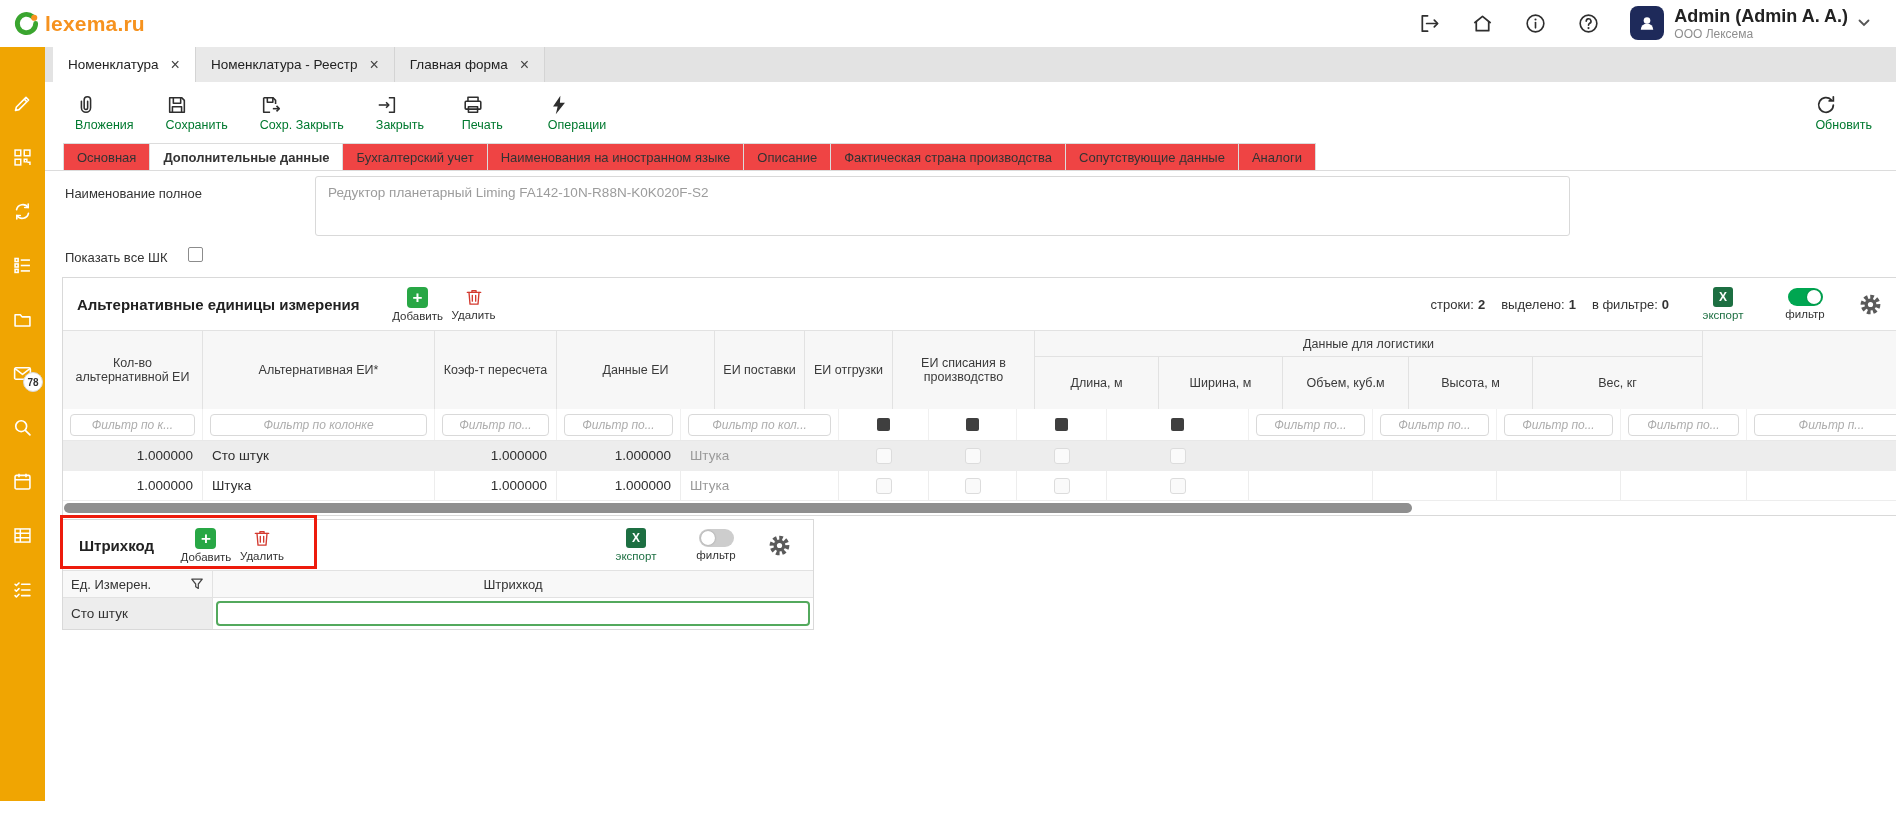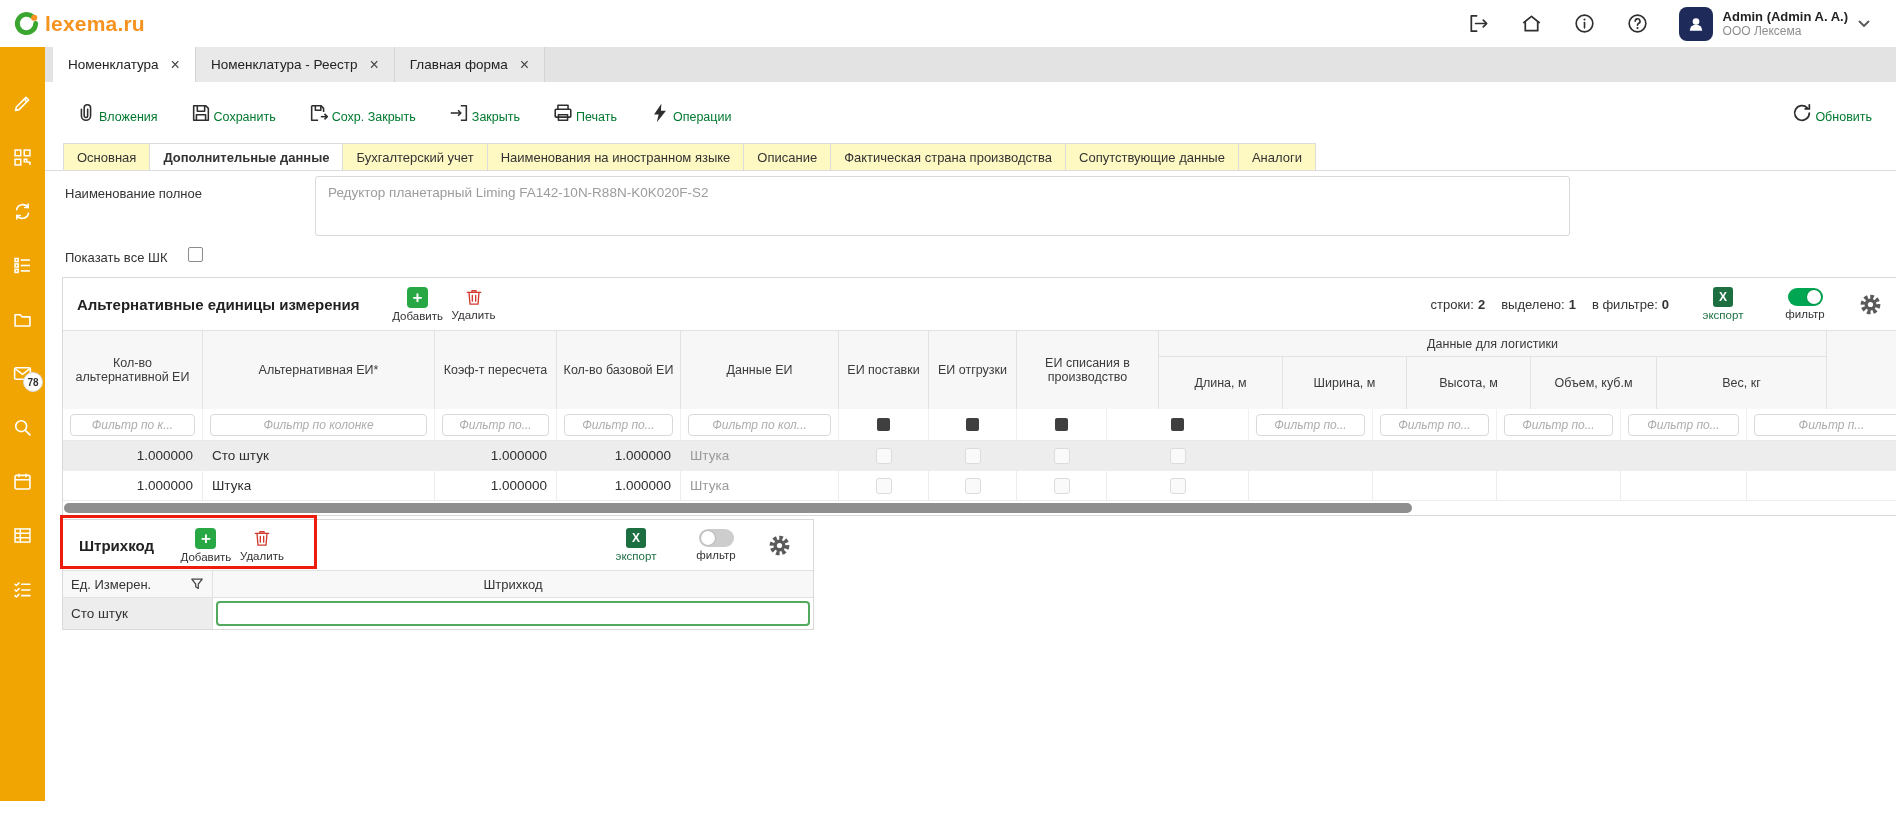--- a/index.html
+++ b/index.html
@@ -12,48 +12,48 @@
 
   
   .app-header { height:47px; display:flex; align-items:center; background:#fff; position:relative; z-index:3; }
   .logo { display:flex; align-items:center; gap:5px; margin-left:13px; }
   .logo-text { font-size:21px; font-weight:bold; color:#F6921E; letter-spacing:.2px; }
   .header-right { margin-left:auto; display:flex; align-items:center; gap:30px; margin-right:26px; }
   .hicon { width:23px; height:23px; color:#2F2F2F; cursor:pointer; }
   .user { display:flex; align-items:center; gap:10px; cursor:pointer; }
   .avatar { width:34px; height:34px; border-radius:8px; background:#1E2A5A; display:flex; align-items:center; justify-content:center; }
   .user-texts { line-height:1.2; }
-  .user-name { font-size:13px; font-weight:bold; color:#222; }
+  .user-name { font-size:18px; font-weight:bold; color:#222; }
   .user-org { font-size:12px; color:#8E8E8E; }
 
   
   .sidebar { position:absolute; left:0; top:47px; width:45px; bottom:12px; background:#F0A502;
              display:flex; flex-direction:column; align-items:center; padding-top:46px; gap:33px; z-index:2; }
   .sicon { width:21px; height:21px; color:#fff; position:relative; cursor:pointer; flex:0 0 auto; }
   .badge { position:absolute; right:-10px; bottom:-8px; width:20px; height:20px; background:#fff;
            border:1px solid #D8D8D8; border-radius:50%; font-size:10px; color:#333; font-weight:bold;
            display:flex; align-items:center; justify-content:center; }
 
   
   .main { position:absolute; left:45px; top:47px; right:0; bottom:0; background:#fff; overflow:hidden; }
 
   .tabstrip { height:35px; background:#E3E3E3; display:flex; align-items:stretch; padding-left:8px; }
   .tab { display:flex; align-items:center; gap:12px; padding:0 15px; font-size:13.5px; color:#222;
          background:#E9E9E9; border-right:1px solid #D4D4D4; cursor:pointer; white-space:nowrap; }
   .tab.active { background:#fff; }
   .tab-close { font-size:16px; color:#444; line-height:1; cursor:pointer; }
 
   .toolbar { height:61px; display:flex; align-items:center; gap:32px; padding-left:30px; background:#fff; }
-  .tbtn { display:flex; flex-direction:row; align-items:flex-end; gap:2px; cursor:pointer; color:#2E2E2E; min-width:54px; }
+  .tbtn { display:flex; flex-direction:column; align-items:flex-start; gap:2px; cursor:pointer; color:#2E2E2E; min-width:54px; }
   .tbtn svg { width:22px; height:22px; }
   .tbtn-label { font-size:12.5px; color:#00792F; white-space:nowrap; }
   .tbtn.refresh { margin-left:auto; margin-right:24px; }
 
   .subtabs { height:28px; display:flex; align-items:stretch; padding-left:18px; border-bottom:1px solid #DCDCDC; background:#fff; }
-  .subtab { display:flex; align-items:center; padding:0 13px; font-size:13px; color:#333; background:#fef9c3;
+  .subtab { display:flex; align-items:center; padding:0 13px; font-size:13px; color:#333; background:#ef4444;
             border:1px solid #DCDCDC; border-right:none; border-bottom:none; cursor:pointer; white-space:nowrap; }
   .subtab:last-child { border-right:1px solid #DCDCDC; }
   .subtab.active { background:#fff; font-weight:bold; }
 
   
   .form-zone { position:relative; height:106px; }
   .fz-label { position:absolute; left:20px; top:15px; font-size:13px; color:#333; }
   .fz-textarea { position:absolute; left:270px; top:5px; width:1255px; height:60px; border:1px solid #D9D9D9;
                  border-radius:3px; padding:8px 12px; font-size:13.5px; color:#9C9C9C; background:#fff;
                  font-family:inherit; resize:none; outline:none; }
@@ -433,32 +433,31 @@
             <circle cx="12" cy="12" r="6.2" fill="#5A5A5A"></circle>
             <circle cx="12" cy="12" r="2.7" fill="#fff"></circle>
           </svg>
       </span>
     </div>
 
     <div class="thead">
       <div class="th c0">Кол-во альтернативной ЕИ</div>
       <div class="th c1">Альтернативная ЕИ*</div>
       <div class="th c2">Коэф-т пересчета</div>
-      <div class="th c3">Кол-во базовой ЕИ</div>
       <div class="th c4">Данные ЕИ</div>
       <div class="th c5">ЕИ поставки</div>
       <div class="th c6">ЕИ отгрузки</div>
       <div class="th c8">ЕИ списания в производство</div>
       <div class="group-col">
         <div class="group-label">Данные для логистики</div>
         <div class="group-cells">
           <div class="th c9">Длина, м</div>
           <div class="th c10">Ширина, м</div>
+          <div class="th c12">Объем, куб.м</div>
           <div class="th c11">Высота, м</div>
-          <div class="th c12">Объем, куб.м</div>
           <div class="th c13">Вес, кг</div>
         </div>
       </div>
     </div>
 
     <div class="frow">
       <div class="fcell c0">
           <input placeholder="Фильтр по к..." style="">
         </div>
       <div class="fcell c1">

